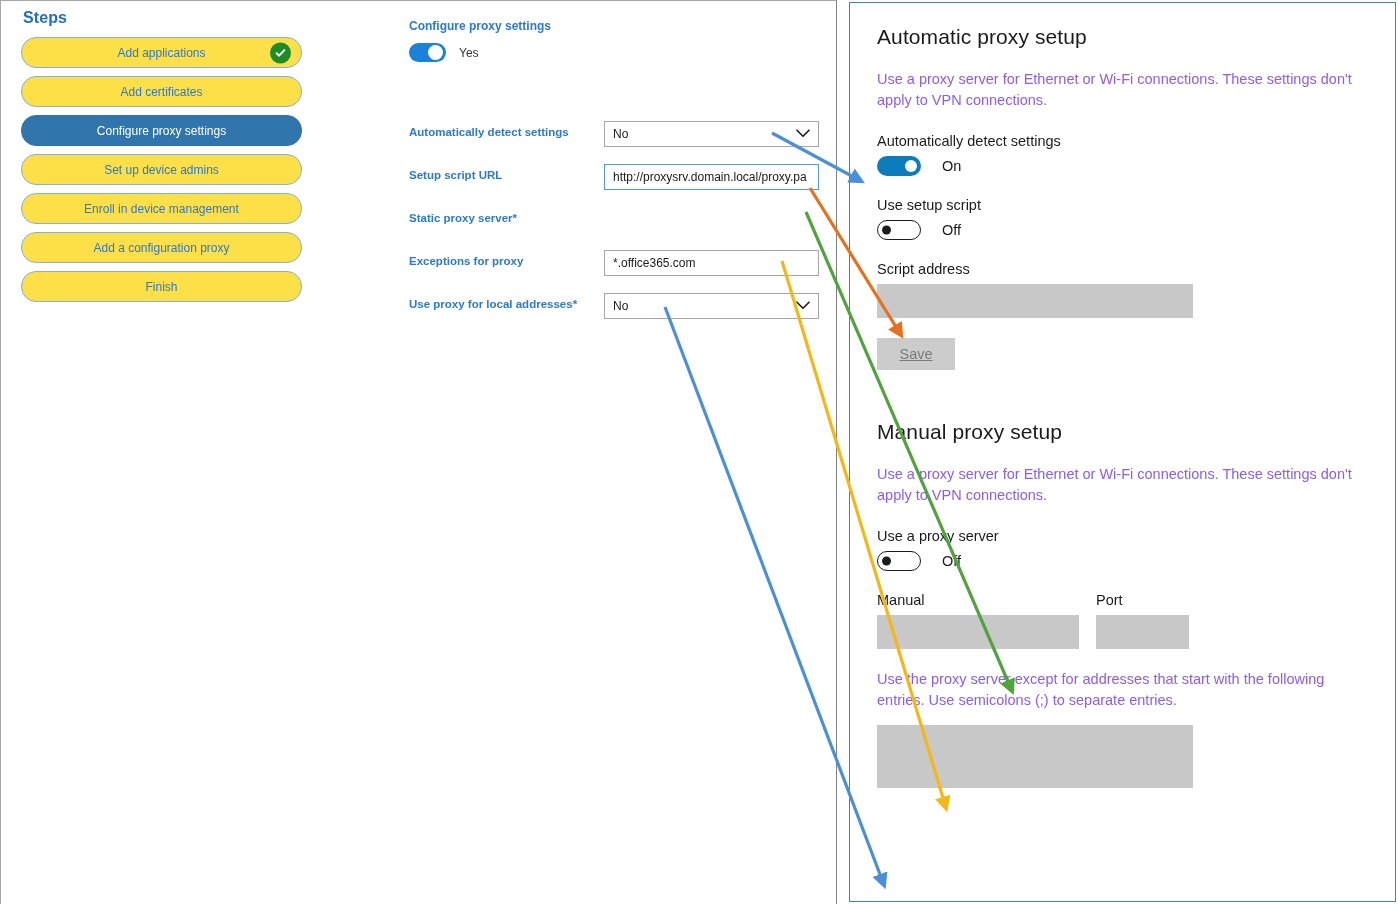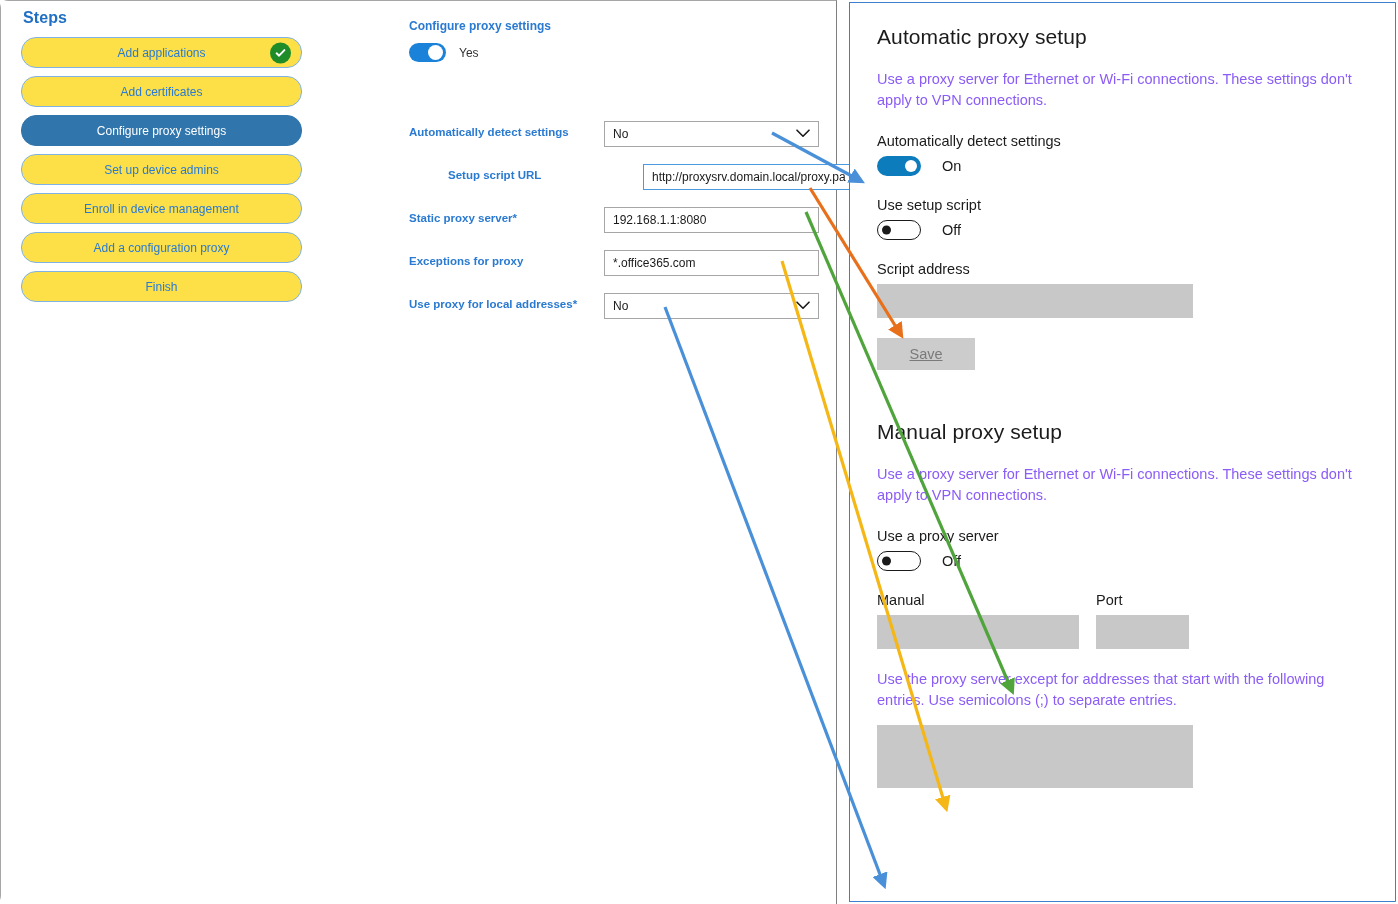--- a/index.html
+++ b/index.html
@@ -9,21 +9,20 @@
   }
   body {
     font-family: "Liberation Sans", sans-serif;
   }
   #page {
     position: relative;
     width: 1398px;
     height: 904px;
     background: #ffffff;
     overflow: hidden;
-    border-radius: 8px;
   }
 
   
   #app-pane {
     position: absolute;
     left: 0; top: 0;
     width: 837px;
     height: 904px;
     border-top: 1px solid #a6a6a6;
     border-left: 1px solid #a6a6a6;
@@ -248,21 +247,21 @@
   }
   .win-input {
     background: #c8c8c8;
     height: 34px;
     width: 316px;
     margin-bottom: 20px;
   }
   .win-btn {
     background: #cccccc;
     color: #7a7a7a;
-    width: 98px;
+    width: 78px;
     height: 32px;
     display: flex;
     align-items: center;
     justify-content: center;
     font-size: 14.5px;
     cursor: pointer;
     text-decoration: underline;
   }
   .addr-port {
     display: flex;
@@ -365,35 +364,32 @@
         <div class="field-ctl">
           <span>No</span>
           <span class="chev">
             <svg width="14" height="9" viewBox="0 0 14 9">
                 <path d="M1 1.2 L7 7.2 L13 1.2" fill="none" stroke="#1a1a1a" stroke-width="1.6" stroke-linecap="round" stroke-linejoin="round"></path>
               </svg>
           </span>
         </div>
       </div>
 
-      <div class="field-row" style="top:145px;margin-left:39px;">
+      <div class="field-row" style="top:145px;">
         <div class="field-label">
           <span>Setup script URL</span><span class="req"></span>
         </div>
         <div class="field-ctl focused">
           <span>http://proxysrv.domain.local/proxy.pa</span>
         </div>
       </div>
 
       <div class="field-row" style="top:188px;">
         <div class="field-label">
           <span>Static proxy server</span><span class="req">*</span>
-        </div>
-        <div class="field-ctl">
-          <span>192.168.1.1:8080</span>
         </div>
       </div>
 
       <div class="field-row" style="top:231px;">
         <div class="field-label">
           <span>Exceptions for proxy</span><span class="req"></span>
         </div>
         <div class="field-ctl">
           <span>*.office365.com</span>
         </div>

